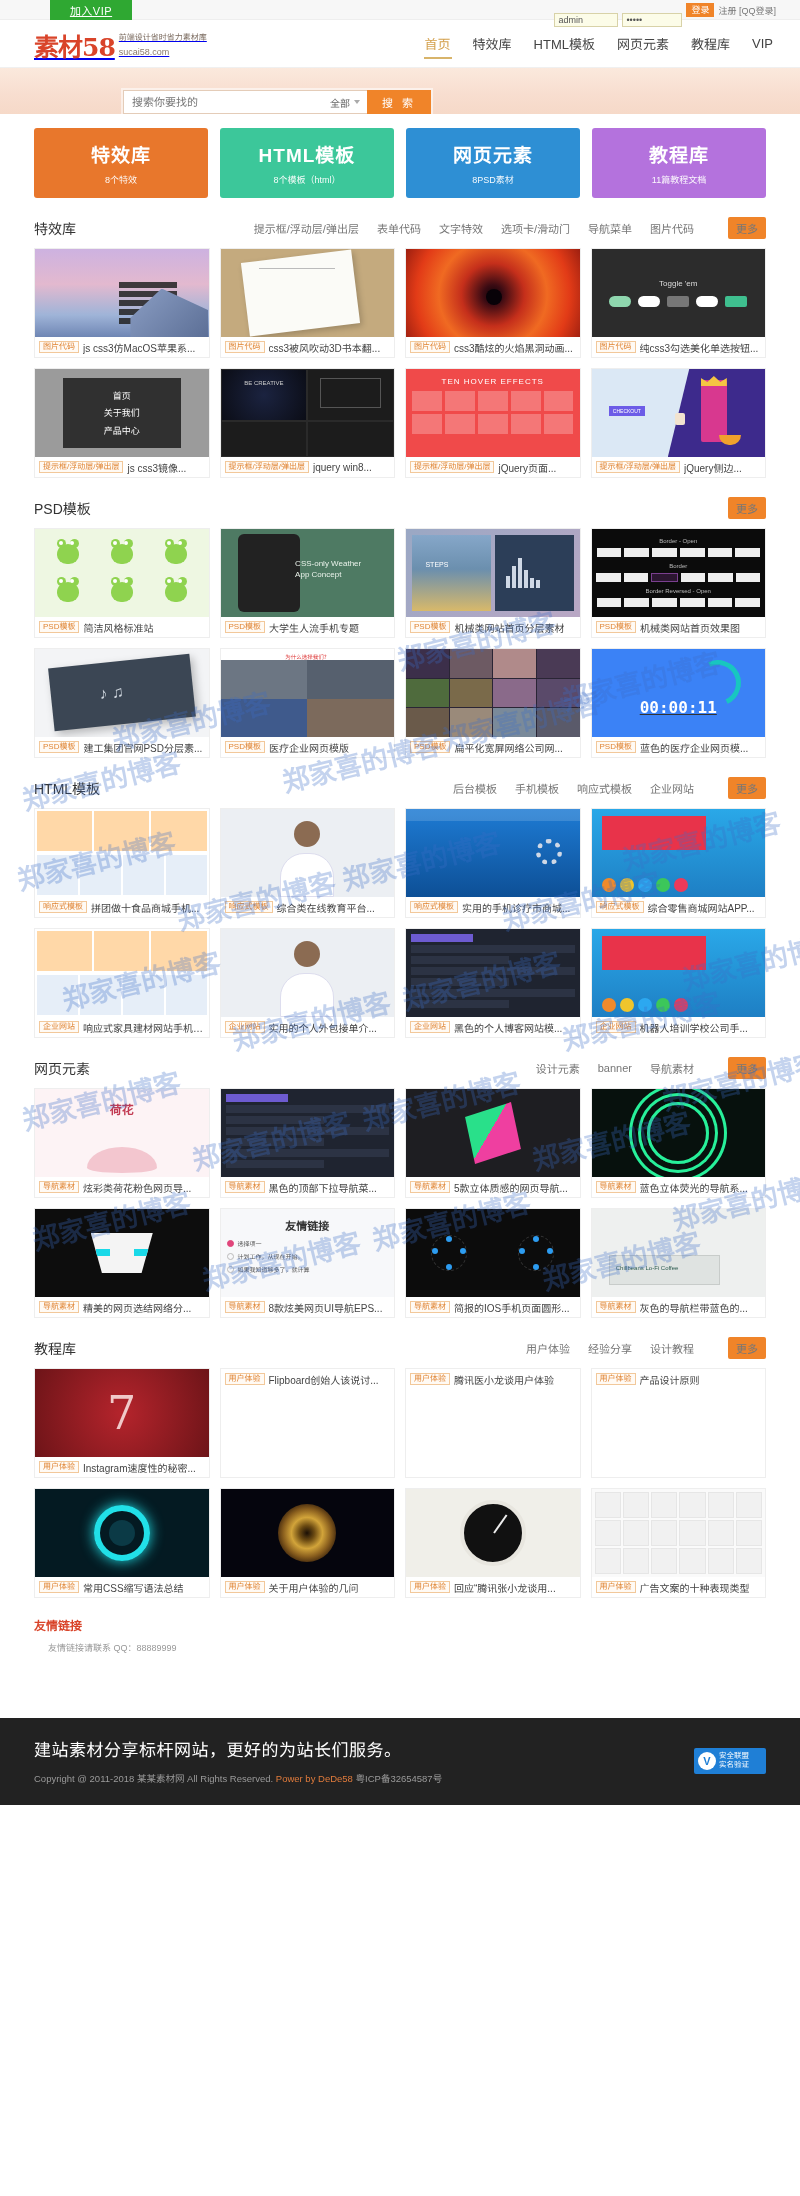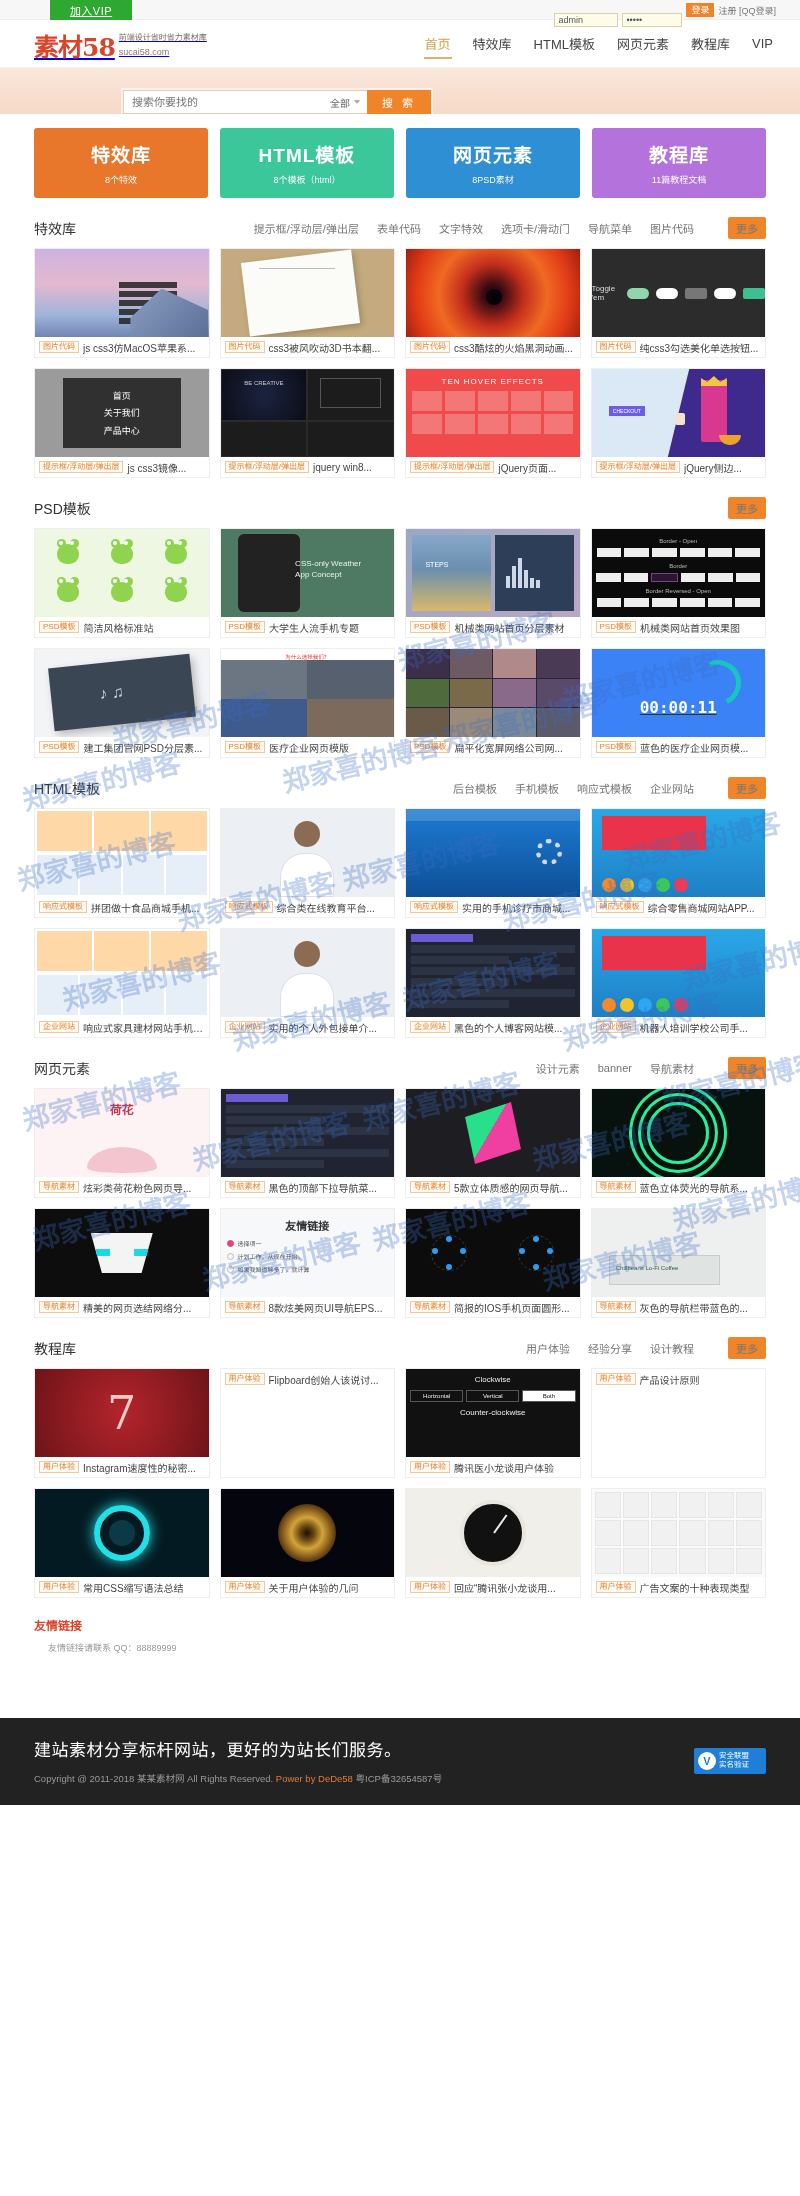--- a/index.html
+++ b/index.html
@@ -148,21 +148,21 @@
   .th-mac .menu i{display:block;height:6px;background:#222;margin-bottom:3px;opacity:.85;}
 
   .th-book{background:#c4aa7e;}
   .th-book::after{content:"";position:absolute;left:14%;top:8%;width:64%;height:84%;background:#fbfbf7;
     transform:rotate(-7deg);box-shadow:2px 3px 6px rgba(0,0,0,.2);}
   .th-book .ln{position:absolute;left:22%;top:22%;width:44%;height:1px;background:#bbb;z-index:2;}
 
   .th-fire{background:radial-gradient(circle at 50% 52%,#120409 0%,#3b0b13 10%,#c52f1b 32%,#f06a22 55%,#e23b17 78%,#9d1f10 100%);}
   .th-fire::after{content:"";position:absolute;left:46%;top:46%;width:16px;height:16px;border-radius:50%;background:#080208;}
 
-  .th-toggle{background:#2c2c2c;display:flex;align-items:center;justify-content:center;gap:8px;}
+  .th-toggle{background:#2c2c2c;display:flex;flex-direction:column;align-items:center;justify-content:center;gap:8px;}
   .th-toggle .tt{color:#ddd;font-size:8px;}
   .th-toggle .row{display:flex;gap:7px;}
   .th-toggle .sw{width:22px;height:11px;border-radius:6px;background:#fff;}
   .th-toggle .sw.g{background:#8fd6ae;}
   .th-toggle .sw.sq{border-radius:2px;background:#777;}
   .th-toggle .sw.gsq{border-radius:2px;background:#3fbf8f;}
 
   .th-menu{background:#9b9b9b;display:flex;align-items:center;justify-content:center;}
   .th-menu .panel{width:68%;height:80%;background:#303030;color:#fff;font-size:9px;
     display:flex;flex-direction:column;align-items:center;justify-content:space-evenly;padding:6px 0;}
@@ -952,29 +952,20 @@
             <span class="nm">Instagram速度性的秘密...</span>
           </div>
         </div>
         <div class="card">
           <div class="cap">
             <span class="tag">用户体验</span>
             <span class="nm">Flipboard创始人该说讨...</span>
           </div>
         </div>
         <div class="card">
-          <div class="thumb th-clock">
-            <div class="t">Clockwise</div>
-            <div class="r">
-              <i>Horizontal</i>
-              <i>Vertical</i>
-              <i class="on">Both</i>
-            </div>
-            <div class="t">Counter-clockwise</div>
-          </div>
           <div class="cap">
             <span class="tag">用户体验</span>
             <span class="nm">腾讯医小龙谈用户体验</span>
           </div>
         </div>
         <div class="card">
           <div class="cap">
             <span class="tag">用户体验</span>
             <span class="nm">产品设计原则</span>
           </div>

